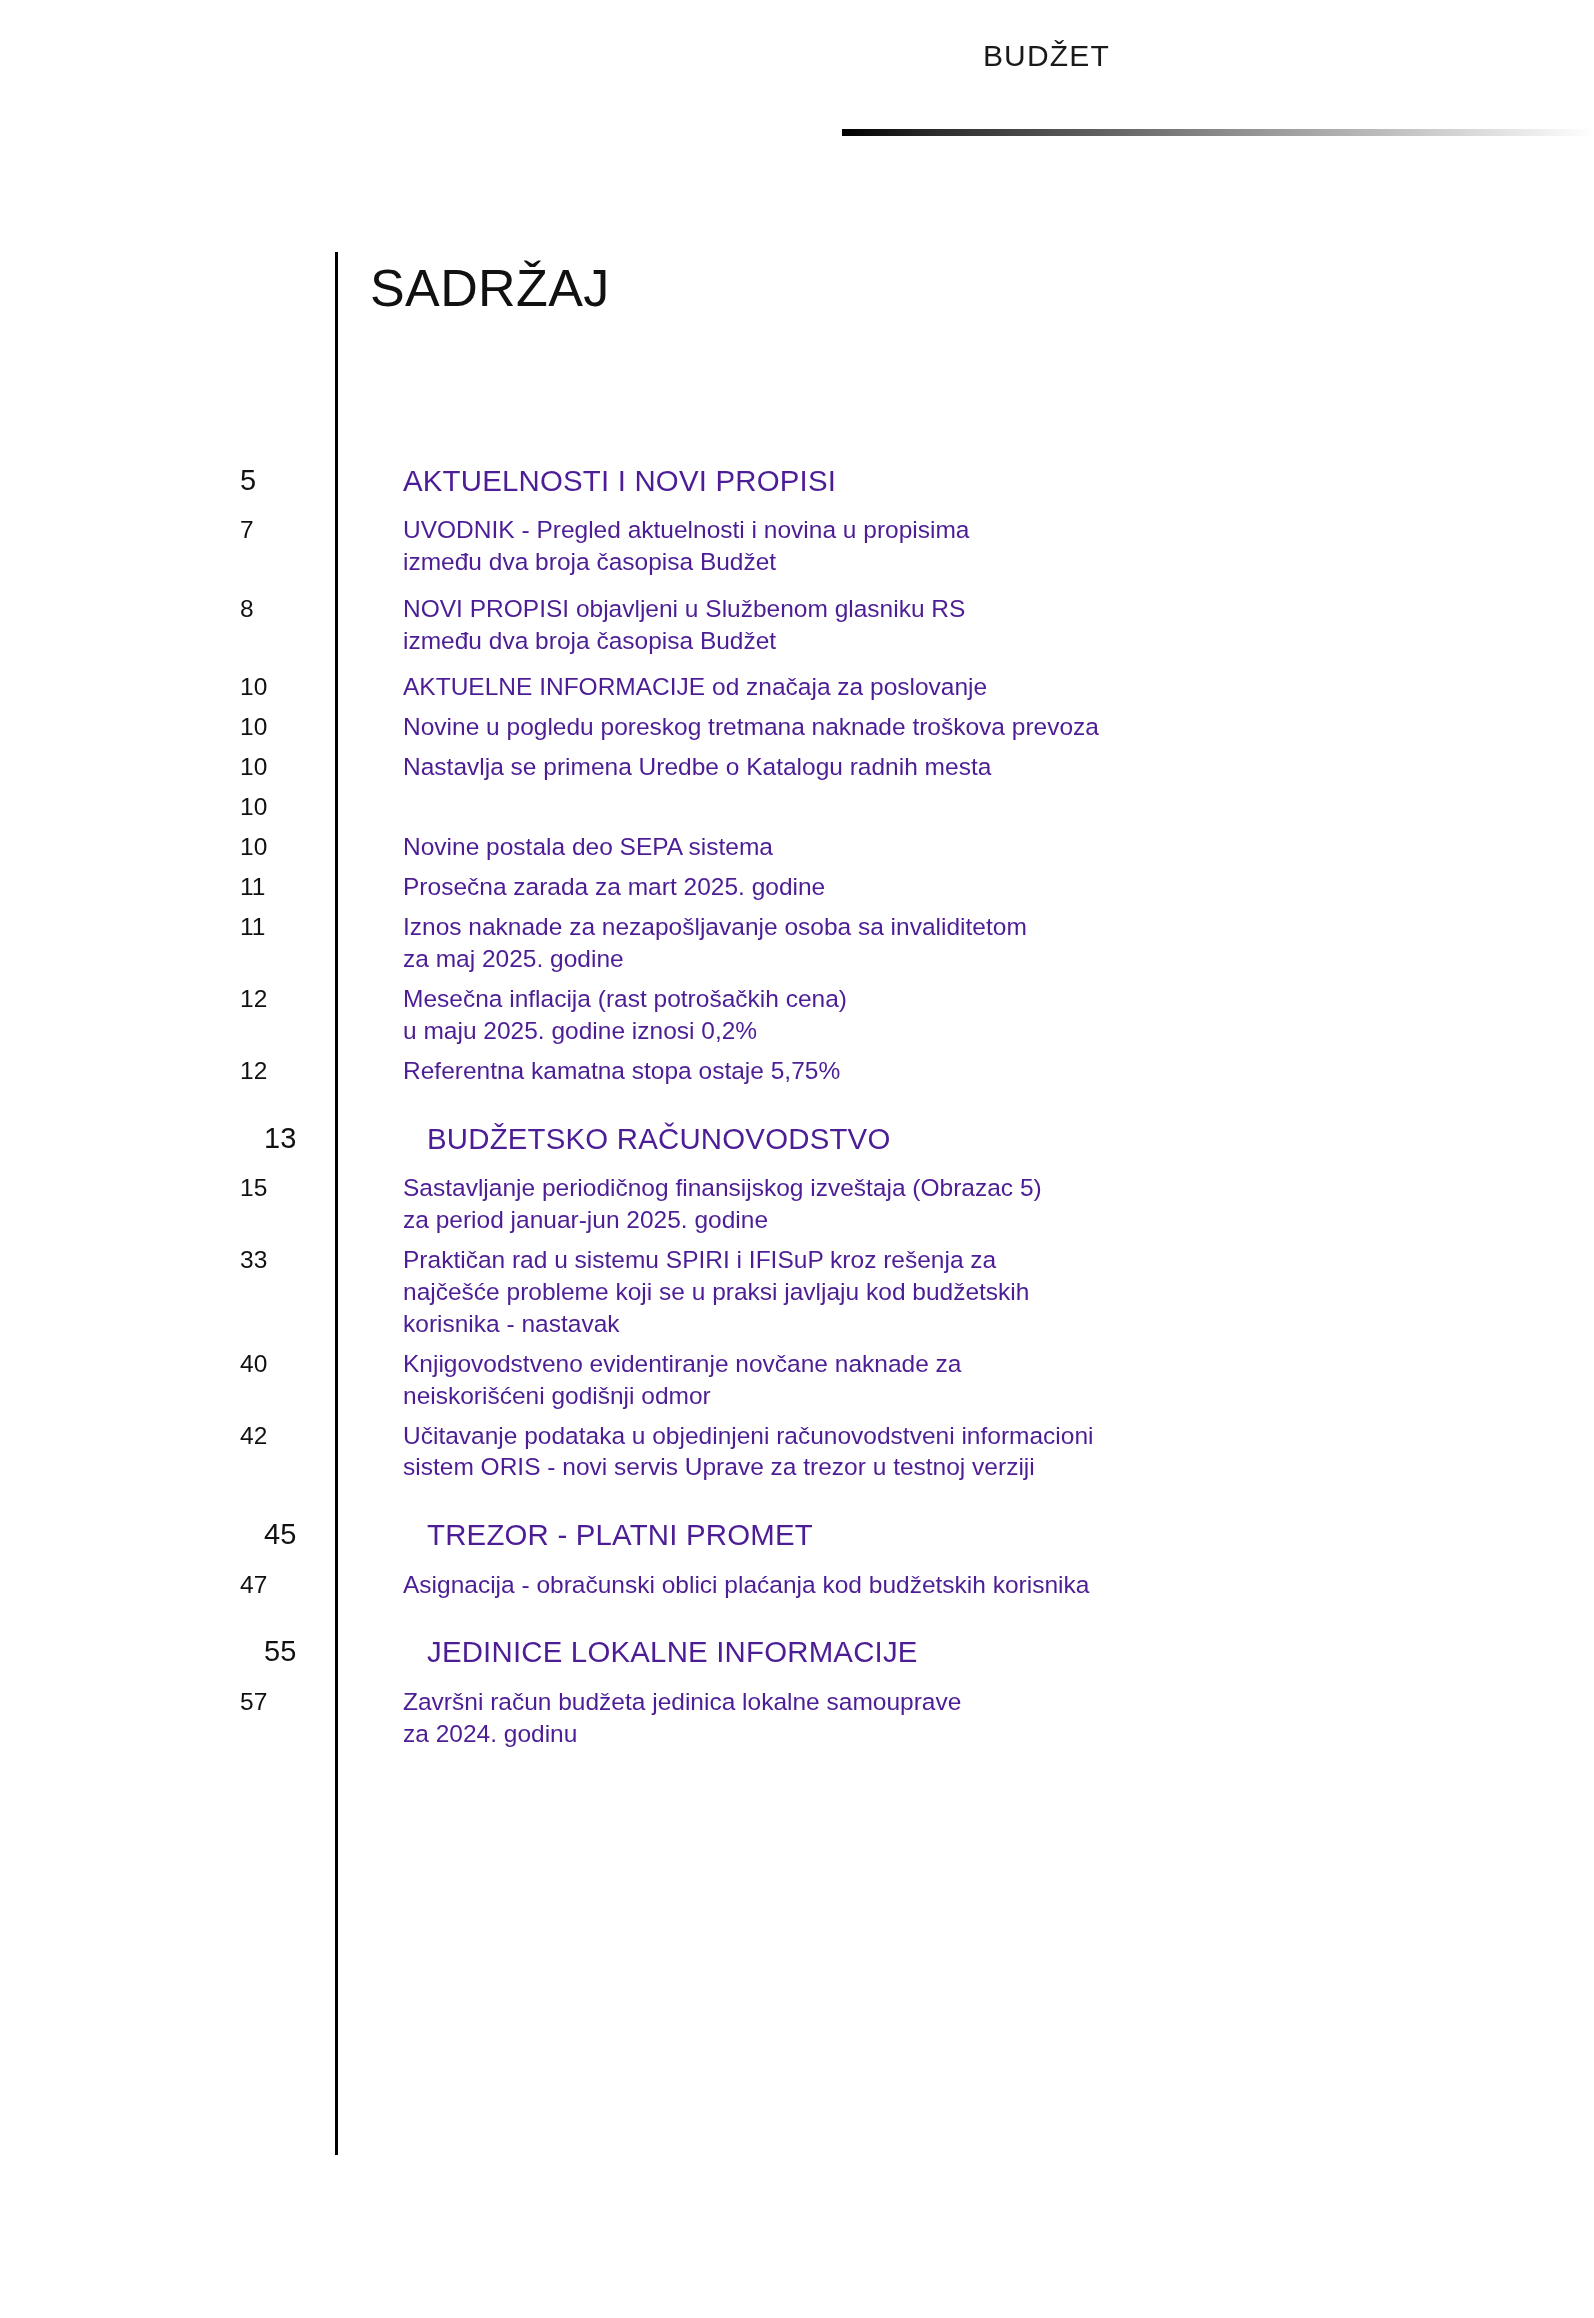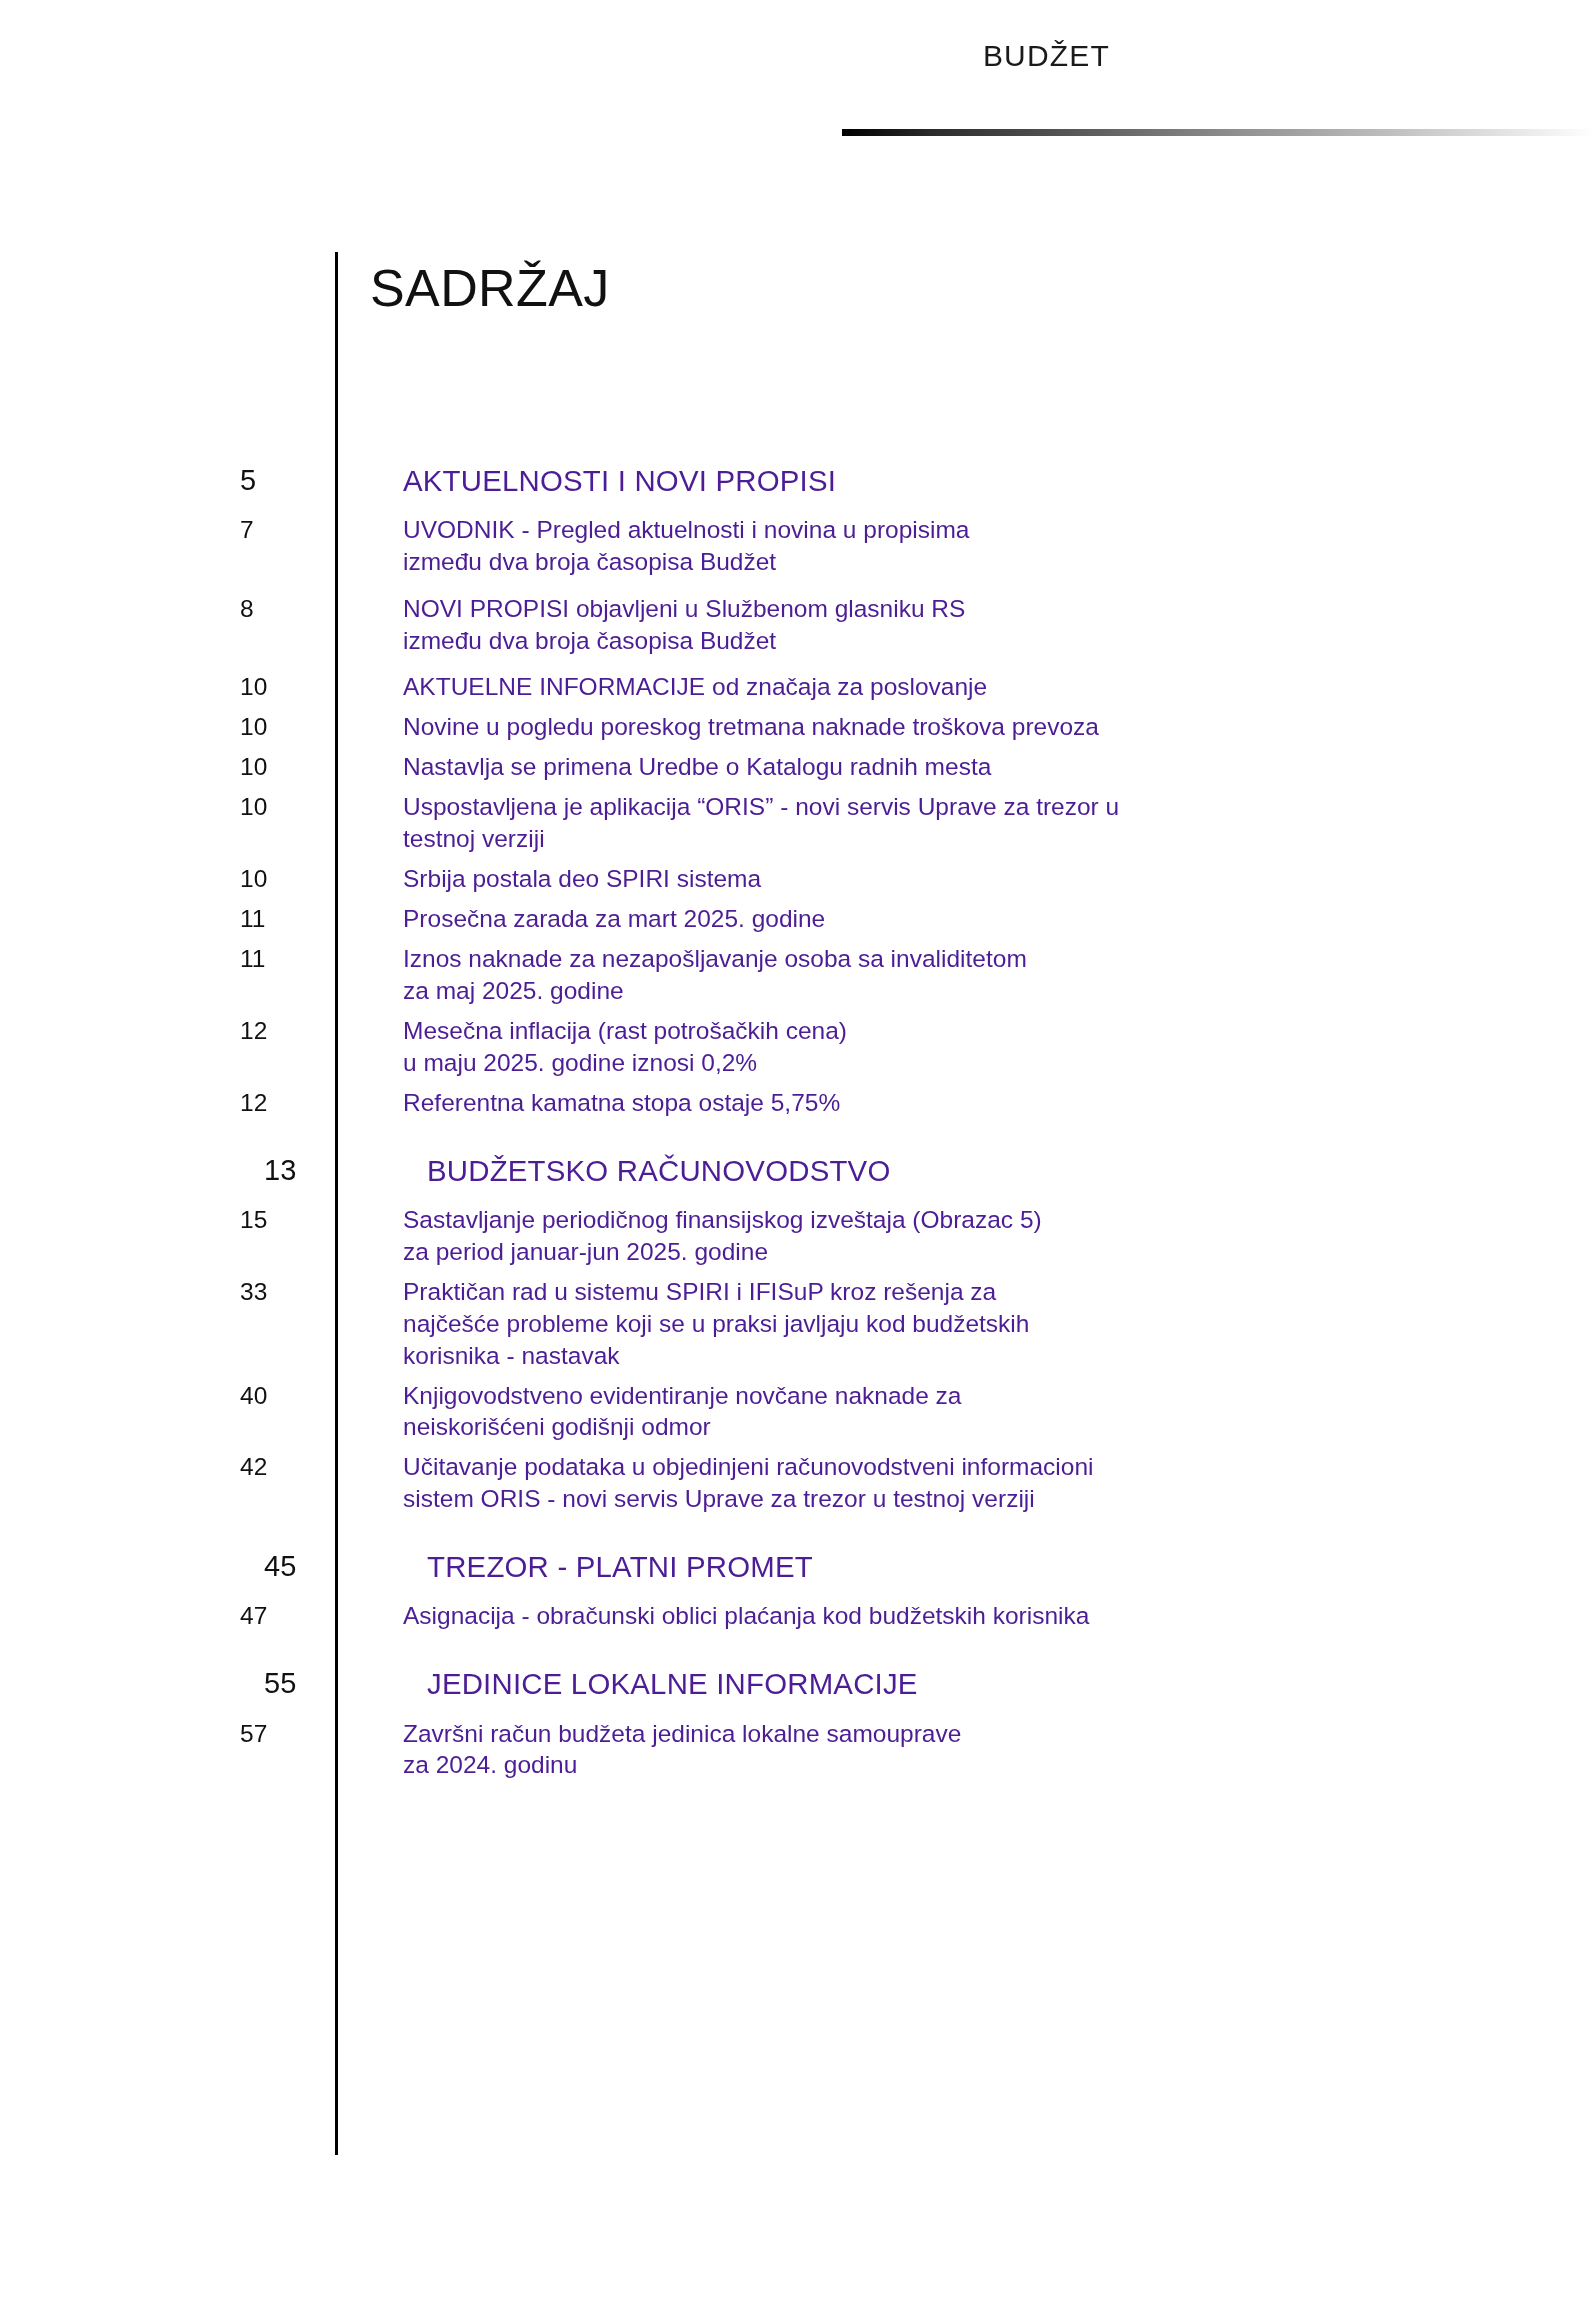--- a/index.html
+++ b/index.html
@@ -161,26 +161,24 @@
       <div class="toc-row gap-sm">
         <div class="toc-page">10</div>
         <div class="toc-text">Novine u pogledu poreskog tretmana naknade troškova prevoza</div>
       </div>
       <div class="toc-row gap-sm">
         <div class="toc-page">10</div>
         <div class="toc-text">Nastavlja se primena Uredbe o Katalogu radnih mesta</div>
       </div>
       <div class="toc-row gap-sm">
         <div class="toc-page">10</div>
-        <div class="toc-text">Uspostavljena je aplikacija “ORIS” - novi servis Uprave za trezor u
-testnoj verziji</div>
-      </div>
-      <div class="toc-row gap-sm">
-        <div class="toc-page">10</div>
-        <div class="toc-text">Srbija postala deo SPIRI sistema</div>
+      </div>
+      <div class="toc-row gap-sm">
+        <div class="toc-page">10</div>
+        <div class="toc-text">Novine postala deo SEPA sistema</div>
       </div>
       <div class="toc-row gap-sm">
         <div class="toc-page">11</div>
         <div class="toc-text">Prosečna zarada za mart 2025. godine</div>
       </div>
       <div class="toc-row gap-sm">
         <div class="toc-page">11</div>
         <div class="toc-text">Iznos naknade za nezapošljavanje osoba sa invaliditetom
 za maj 2025. godine</div>
       </div>

